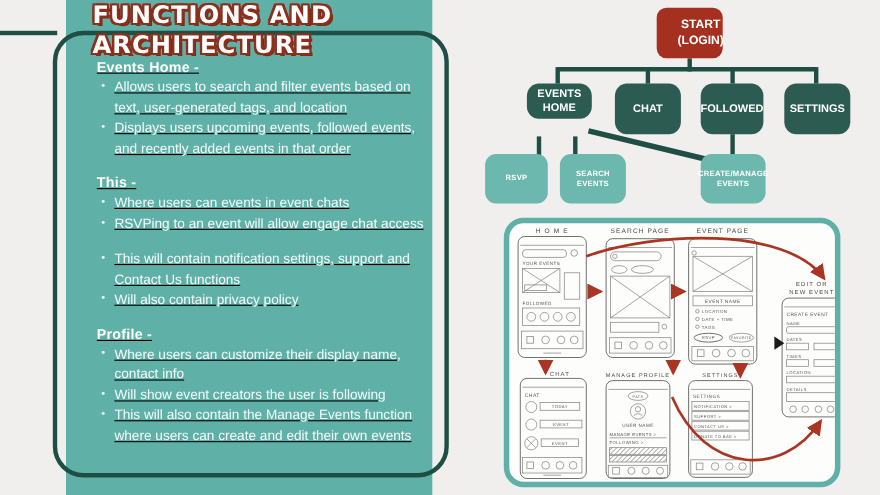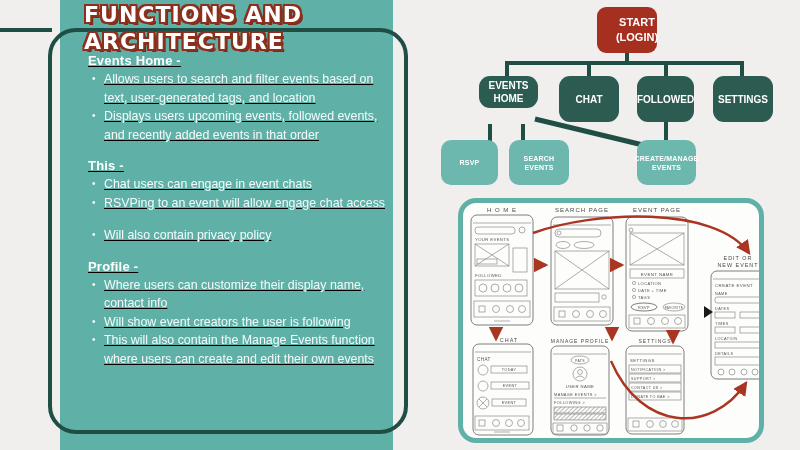--- a/index.html
+++ b/index.html
@@ -68,24 +68,25 @@
   </div>
 
   <div class="sections">
     <div class="section">
       <div class="sec-head">Events Home -</div>
       <div class="bullet">Allows users to search and filter events based on text, user-generated tags, and location</div>
       <div class="bullet">Displays users upcoming events, followed events, and recently added events in that order</div>
     </div>
     <div class="section">
       <div class="sec-head">This -</div>
-      <div class="bullet">Chat users can engage in event chats</div>
+      <div class="bullet">Where users can events in event chats</div>
       <div class="bullet">RSVPing to an event will allow engage chat access</div>
     </div>
     <div class="section">
+      <div class="bullet">This will contain notification settings, support and Contact Us functions</div>
       <div class="bullet">Will also contain privacy policy</div>
     </div>
     <div class="section">
       <div class="sec-head">Profile -</div>
       <div class="bullet">Where users can customize their display name, contact info</div>
       <div class="bullet">Will show event creators the user is following</div>
       <div class="bullet">This will also contain the Manage Events function where users can create and edit their own events</div>
     </div>
   </div>
 

